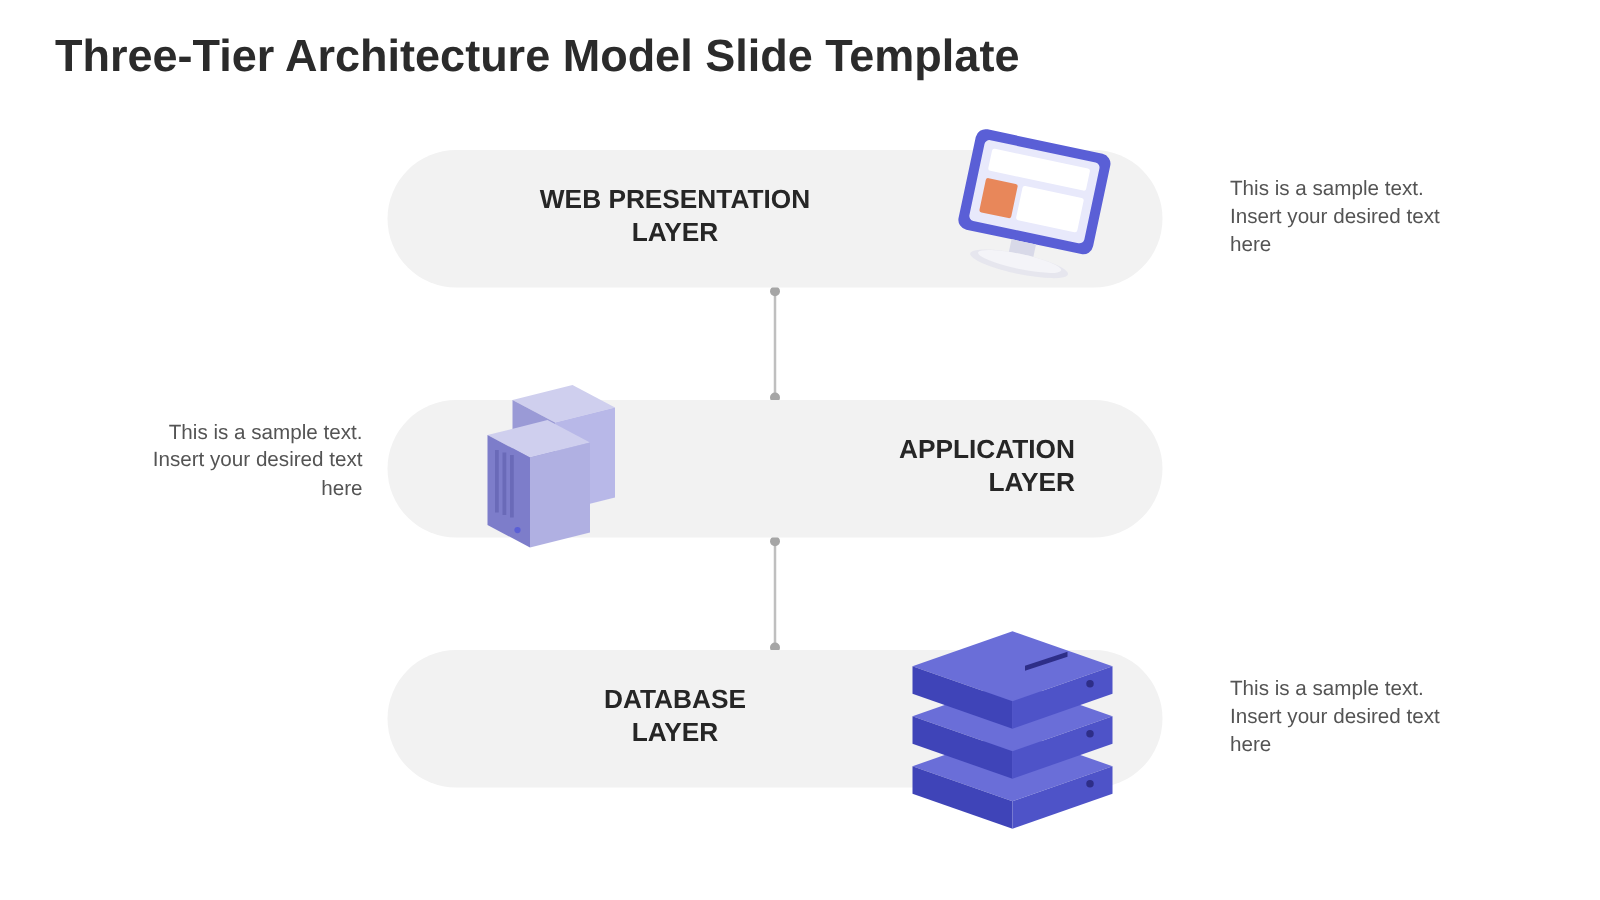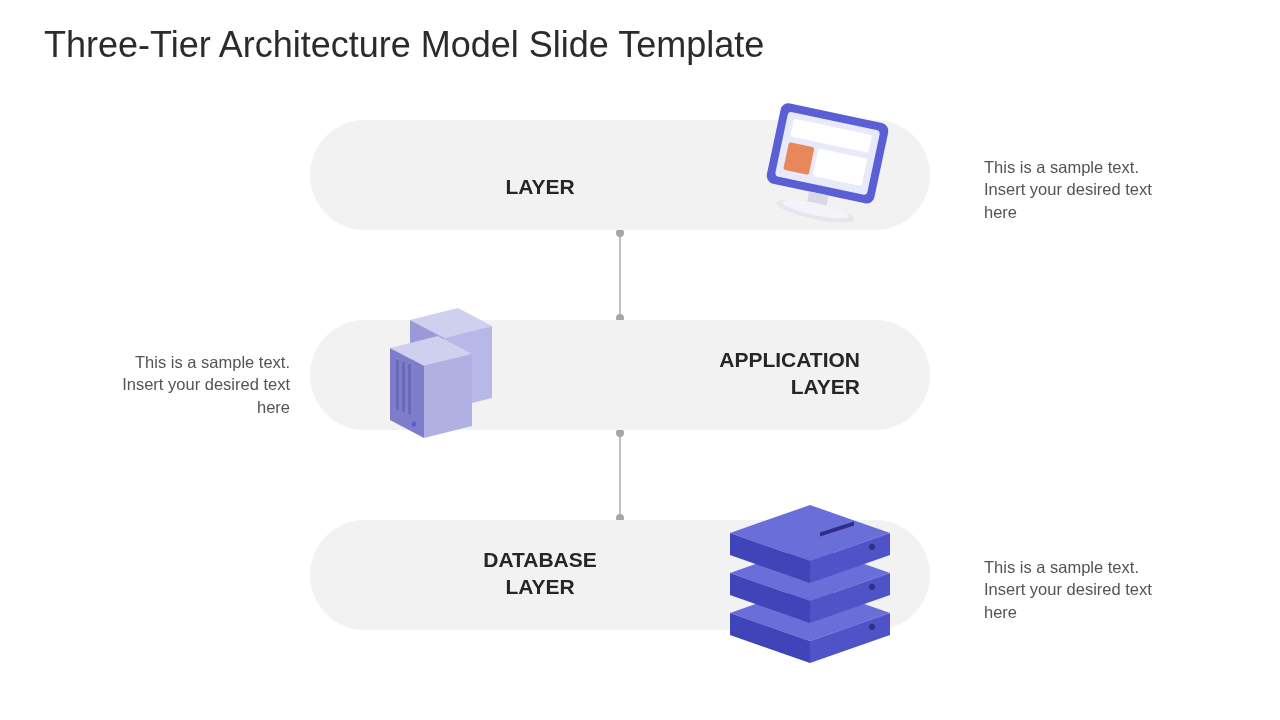--- a/index.html
+++ b/index.html
@@ -9,21 +9,21 @@
     background: #ffffff;
     font-family: "Segoe UI", Arial, sans-serif;
     position: relative;
     overflow: hidden;
   }
   .title {
     position: absolute;
     top: 24px;
     left: 44px;
     font-size: 36px;
-    font-weight: 400;
+    font-weight: 700;
     color: #2b2b2b;
     letter-spacing: 0px;
   }
   .stage {
     position: absolute;
     top: 110px;
     left: 0;
     width: 1280px;
     height: 600px;
   }
@@ -49,21 +49,20 @@
   }
   .pill.t1 .pill-label { left: 100px; top: 26px; }
   .pill.t2 .pill-label { right: 70px; top: 26px; text-align: right; }
   .pill.t3 .pill-label { left: 100px; top: 26px; }
   .caption {
     position: absolute;
     font-size: 16.5px;
     color: #545454;
     line-height: 1.35;
     width: 200px;
-    margin-top: 16px;
   }
   .caption.right { left: 984px; text-align: left; }
   .caption.left  { left: 100px;  text-align: right; width: 190px;}
   .cap1 { top: 30px; }
   .cap2 { top: 225px; }
   .cap3 { top: 430px; }
   .connector {
     position: absolute;
     left: 619px;
     width: 2px;
@@ -94,21 +93,21 @@
 
   <div class="connector c1"></div>
   <div class="dot d1a"></div>
   <div class="dot d1b"></div>
   <div class="connector c2"></div>
   <div class="dot d2a"></div>
   <div class="dot d2b"></div>
 
   <div class="pill t1">
     <div class="pill-label">
-      <br>
+      <span>WEB PRESENTATION</span><br>
       <span>LAYER</span>
     </div>
   </div>
   <div class="caption right cap1">This is a sample text. Insert your desired text here</div>
 
   <div class="pill t2">
     <div class="pill-label">
       <span>APPLICATION</span><br>
       <span>LAYER</span>
     </div>

